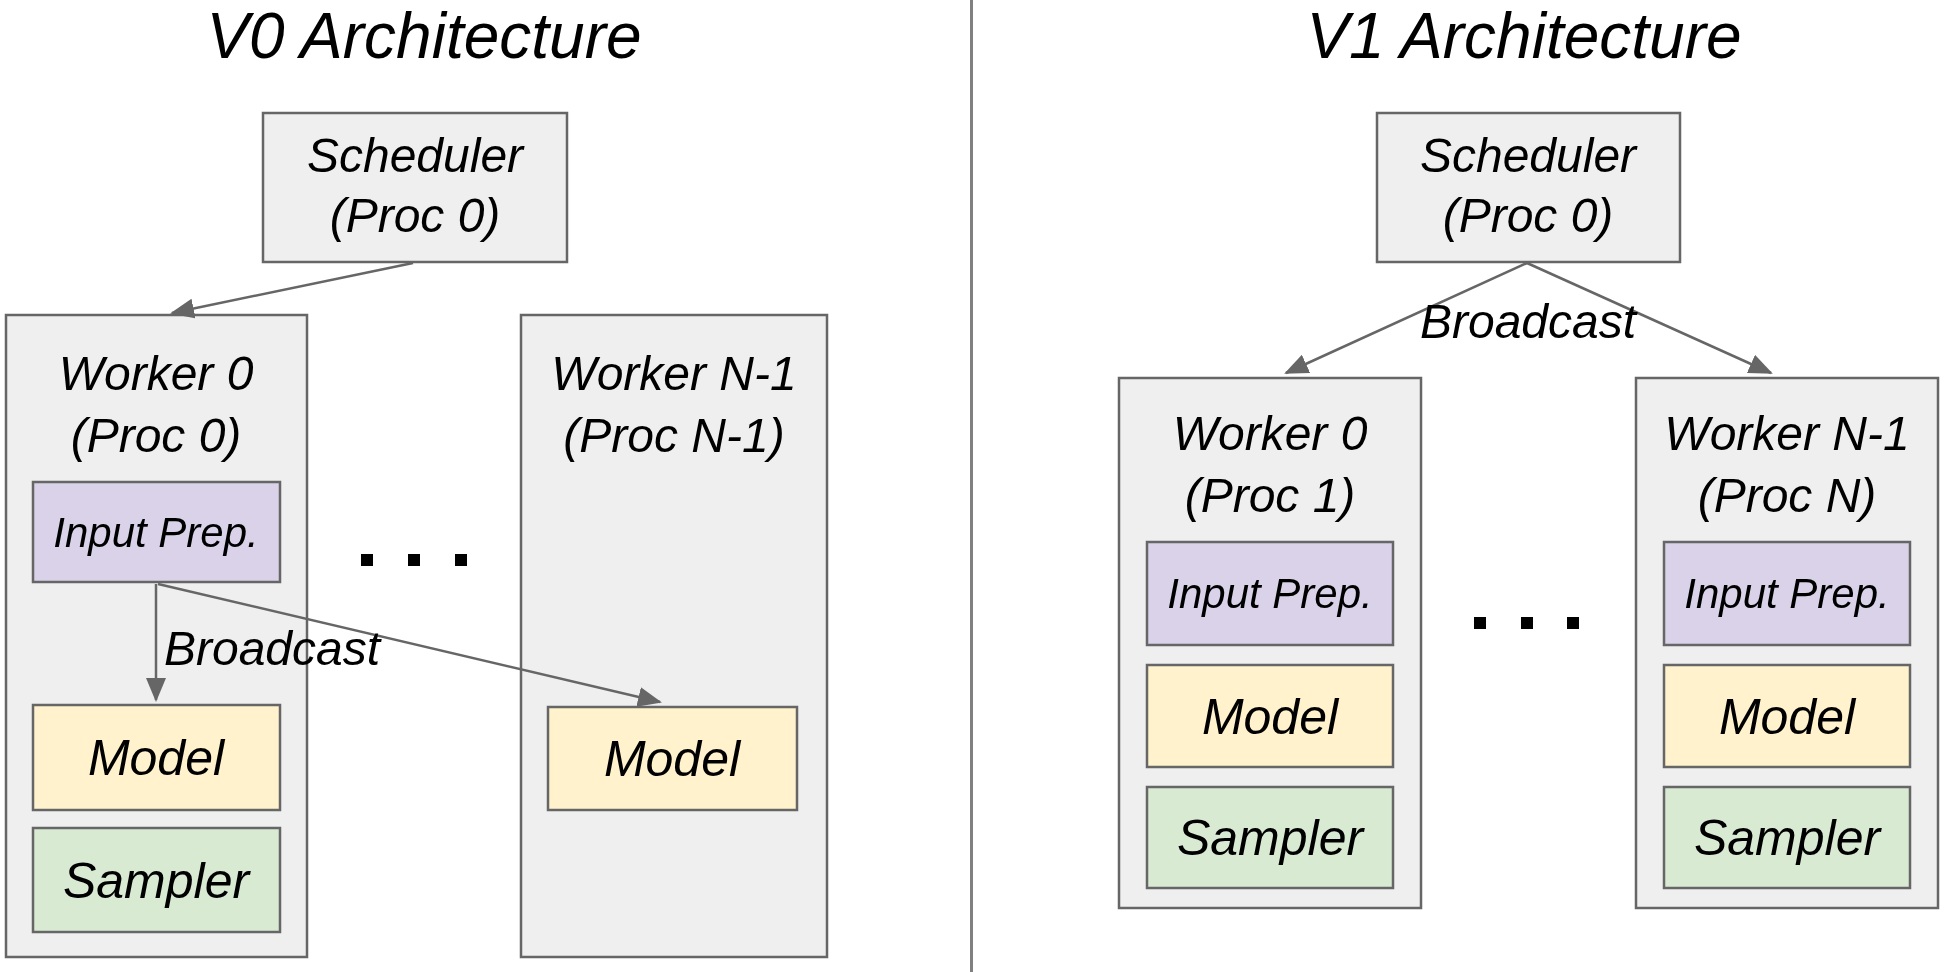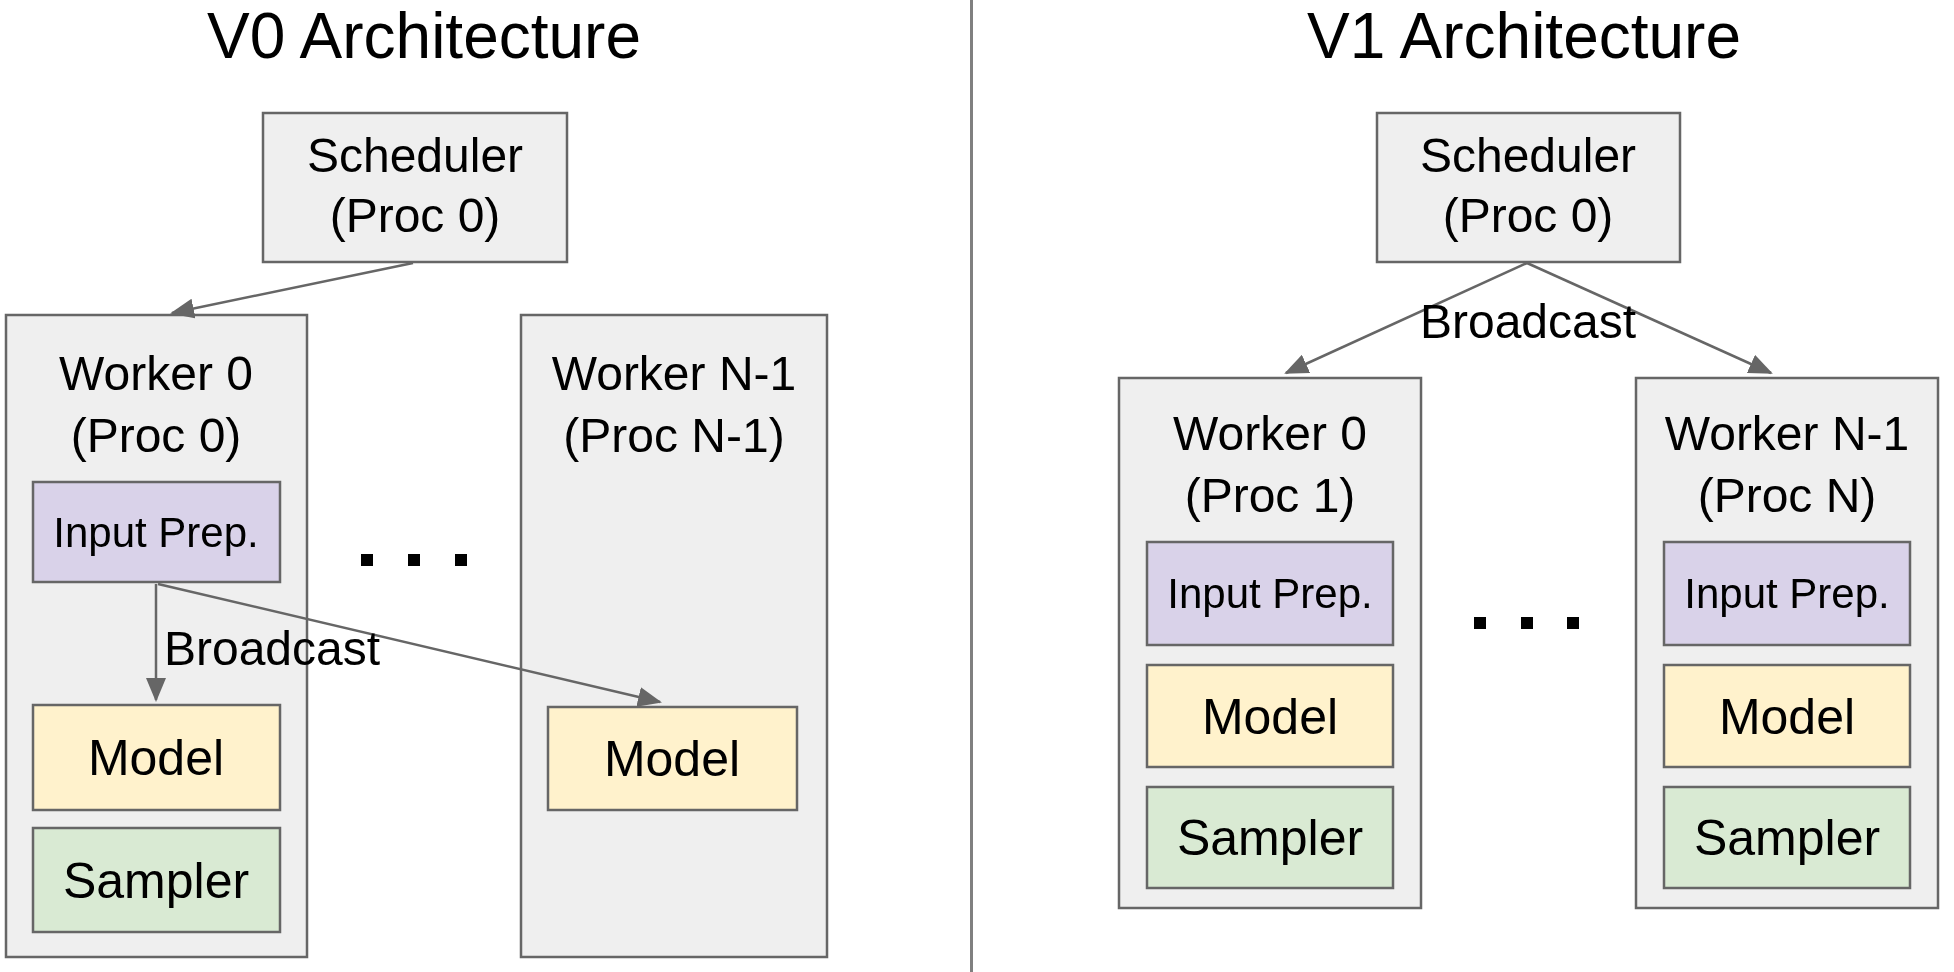--- a/index.html
+++ b/index.html
@@ -2,20 +2,21 @@
 <html><head>
 <meta charset="utf-8">
 <style>
   html, body { margin: 0; padding: 0; background: #ffffff; }
   .page {
     position: relative;
     width: 1954px;
     height: 972px;
     background: #ffffff;
     overflow: hidden;
+    font-style: italic;
   }
   svg { display: block; }
   text {
     font-family: "Liberation Sans", "DejaVu Sans", sans-serif;
     fill: #000000;
     text-anchor: middle;
   }
   .t-title  { font-size: 64px; }
   .t-head   { font-size: 48px; }
   .t-cell   { font-size: 50px; }

